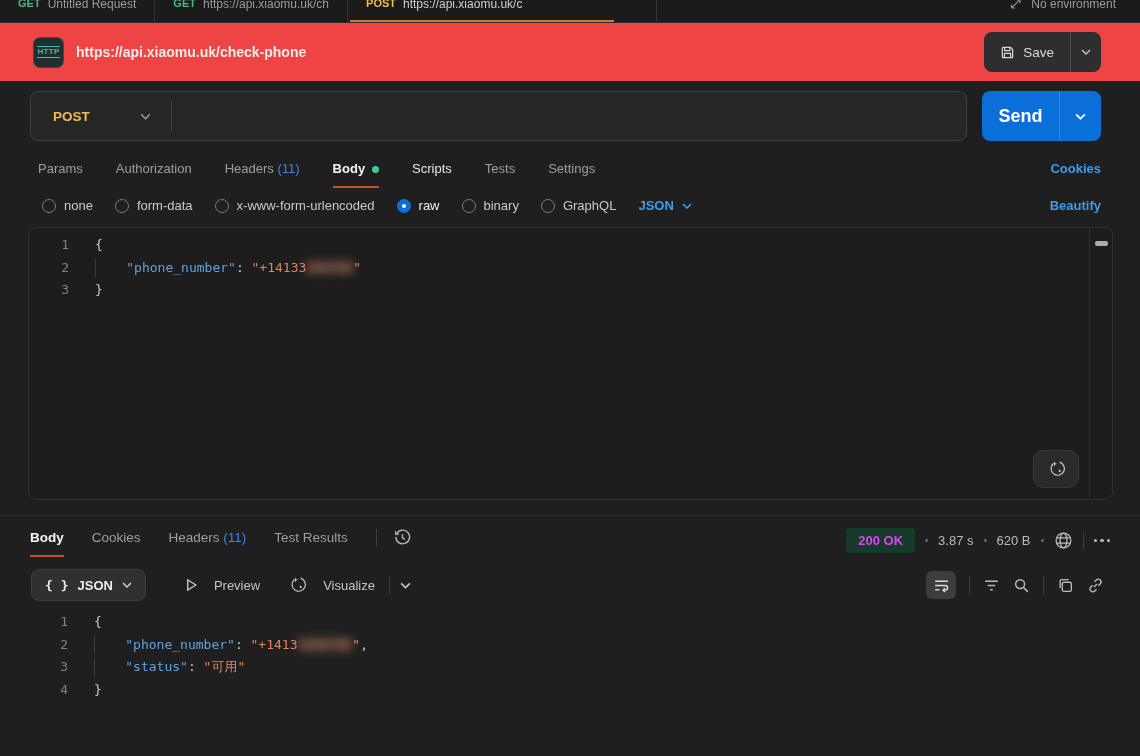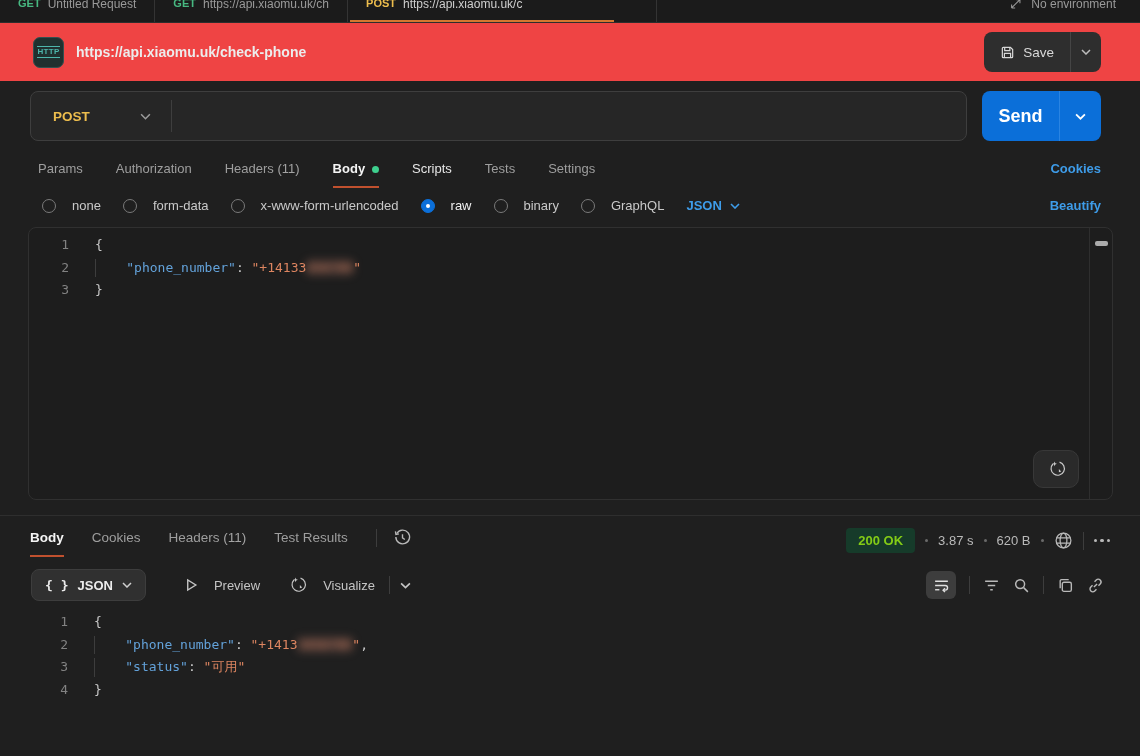--- a/index.html
+++ b/index.html
@@ -48,30 +48,30 @@
   .send-btn { width:119px; height:50px; background:#0b6fd9; border-radius:8px; display:flex;
     align-items:stretch; overflow:hidden; cursor:pointer; }
   .send-main { flex:1; display:flex; align-items:center; justify-content:center;
     color:#fff; font-size:18px; font-weight:bold; }
   .send-caret { width:42px; display:flex; align-items:center; justify-content:center;
     border-left:1px solid #2a84e2; color:#fff; }
 
   
   .req-tabs { display:flex; align-items:center; margin:14px 39px 0 38px; font-size:13px; color:#9e9e9e; }
   .rtab { padding:6px 0 12px; margin-right:33px; cursor:pointer; position:relative; white-space:nowrap; }
-  .rtab .cnt { color:#a3a3a3; }
+  .rtab .cnt { color:#3b82f6; }
   .rtab.active { color:#f5f5f5; font-weight:bold; }
   .rtab.active::after { content:""; position:absolute; left:0; right:0; bottom:0; height:2px; background:#c0502e; }
   .rtab.bright { color:#e6e6e6; font-weight:normal; }
   .dot-green { display:inline-block; width:7px; height:7px; border-radius:50%; background:#3ecf8e; margin-left:7px; }
   .cookies-link { margin-left:auto; color:#3e9ce9; font-weight:bold; cursor:pointer; padding-bottom:6px; }
 
   
   .type-row { display:flex; align-items:center; margin:10px 39px 0 42px; font-size:13px; color:#c9c9c9; gap:22px; }
-  .radio-item { display:flex; align-items:center; gap:16px; cursor:pointer;justify-content:flex-end; }
+  .radio-item { display:flex; align-items:center; gap:8px; cursor:pointer;justify-content:flex-end; }
   .radio { width:14px; height:14px; border-radius:50%; border:1px solid #7a7a7a; }
   .radio.sel { border:1px solid #0b6fd9; background:#0b6fd9; position:relative; }
   .radio.sel::after { content:""; position:absolute; inset:4px; border-radius:50%; background:#fff; }
   .radio-item.sel-label { color:#f0f0f0; }
   .json-dd { display:flex; align-items:center; gap:8px; color:#3e9ce9; font-weight:bold; cursor:pointer; }
   .beautify-link { margin-left:auto; color:#3e9ce9; font-weight:bold; cursor:pointer; }
 
   
   .editor { position:relative; margin:14px 27px 0 28px; height:273px; background:#1d1d1d;
     border:1px solid #303030; border-radius:8px; font-size:13px; line-height:22.5px; }
@@ -91,21 +91,21 @@
   .postbot-btn { position:absolute; right:33px; bottom:11px; width:46px; height:38px; background:#2a2a2a;
     border:1px solid #383838; border-radius:10px; display:flex; align-items:center; justify-content:center;
     color:#c9c9c9; cursor:pointer; }
 
   .section-div { height:1px; background:#2e2e2e; margin-top:15px; }
 
   
   .resp-tabs { display:flex; align-items:center; margin:8px 30px 0 30px; font-size:13.5px; color:#9e9e9e; }
   .resp-tabs .rtab { margin-right:28px; }
   .resp-right { margin-left:auto; display:flex; align-items:center; gap:10px; font-size:13px; }
-  .status-badge { background:#163b2a; color:#84cc16; font-weight:bold; padding:5px 12px; border-radius:4px; }
+  .status-badge { background:#163b2a; color:#d946ef; font-weight:bold; padding:5px 12px; border-radius:4px; }
   .sep-dot { width:3px; height:3px; border-radius:50%; background:#6a6a6a; }
   .meta-txt { color:#b9b9b9; }
   .icon-btn { color:#b9b9b9; display:flex; align-items:center; cursor:pointer; }
   .hist-icon { margin-left:2px; color:#b9b9b9; cursor:pointer; }
   .ellipsis { display:flex; gap:3px; cursor:pointer; }
   .ellipsis i { width:3.5px; height:3.5px; border-radius:50%; background:#b9b9b9; }
 
   
   .resp-toolbar { display:flex; align-items:center; margin:12px 36px 0 31px; font-size:13px; }
   .fmt-btn { height:32px; background:#303030; border:1px solid #3d3d3d; border-radius:8px;

